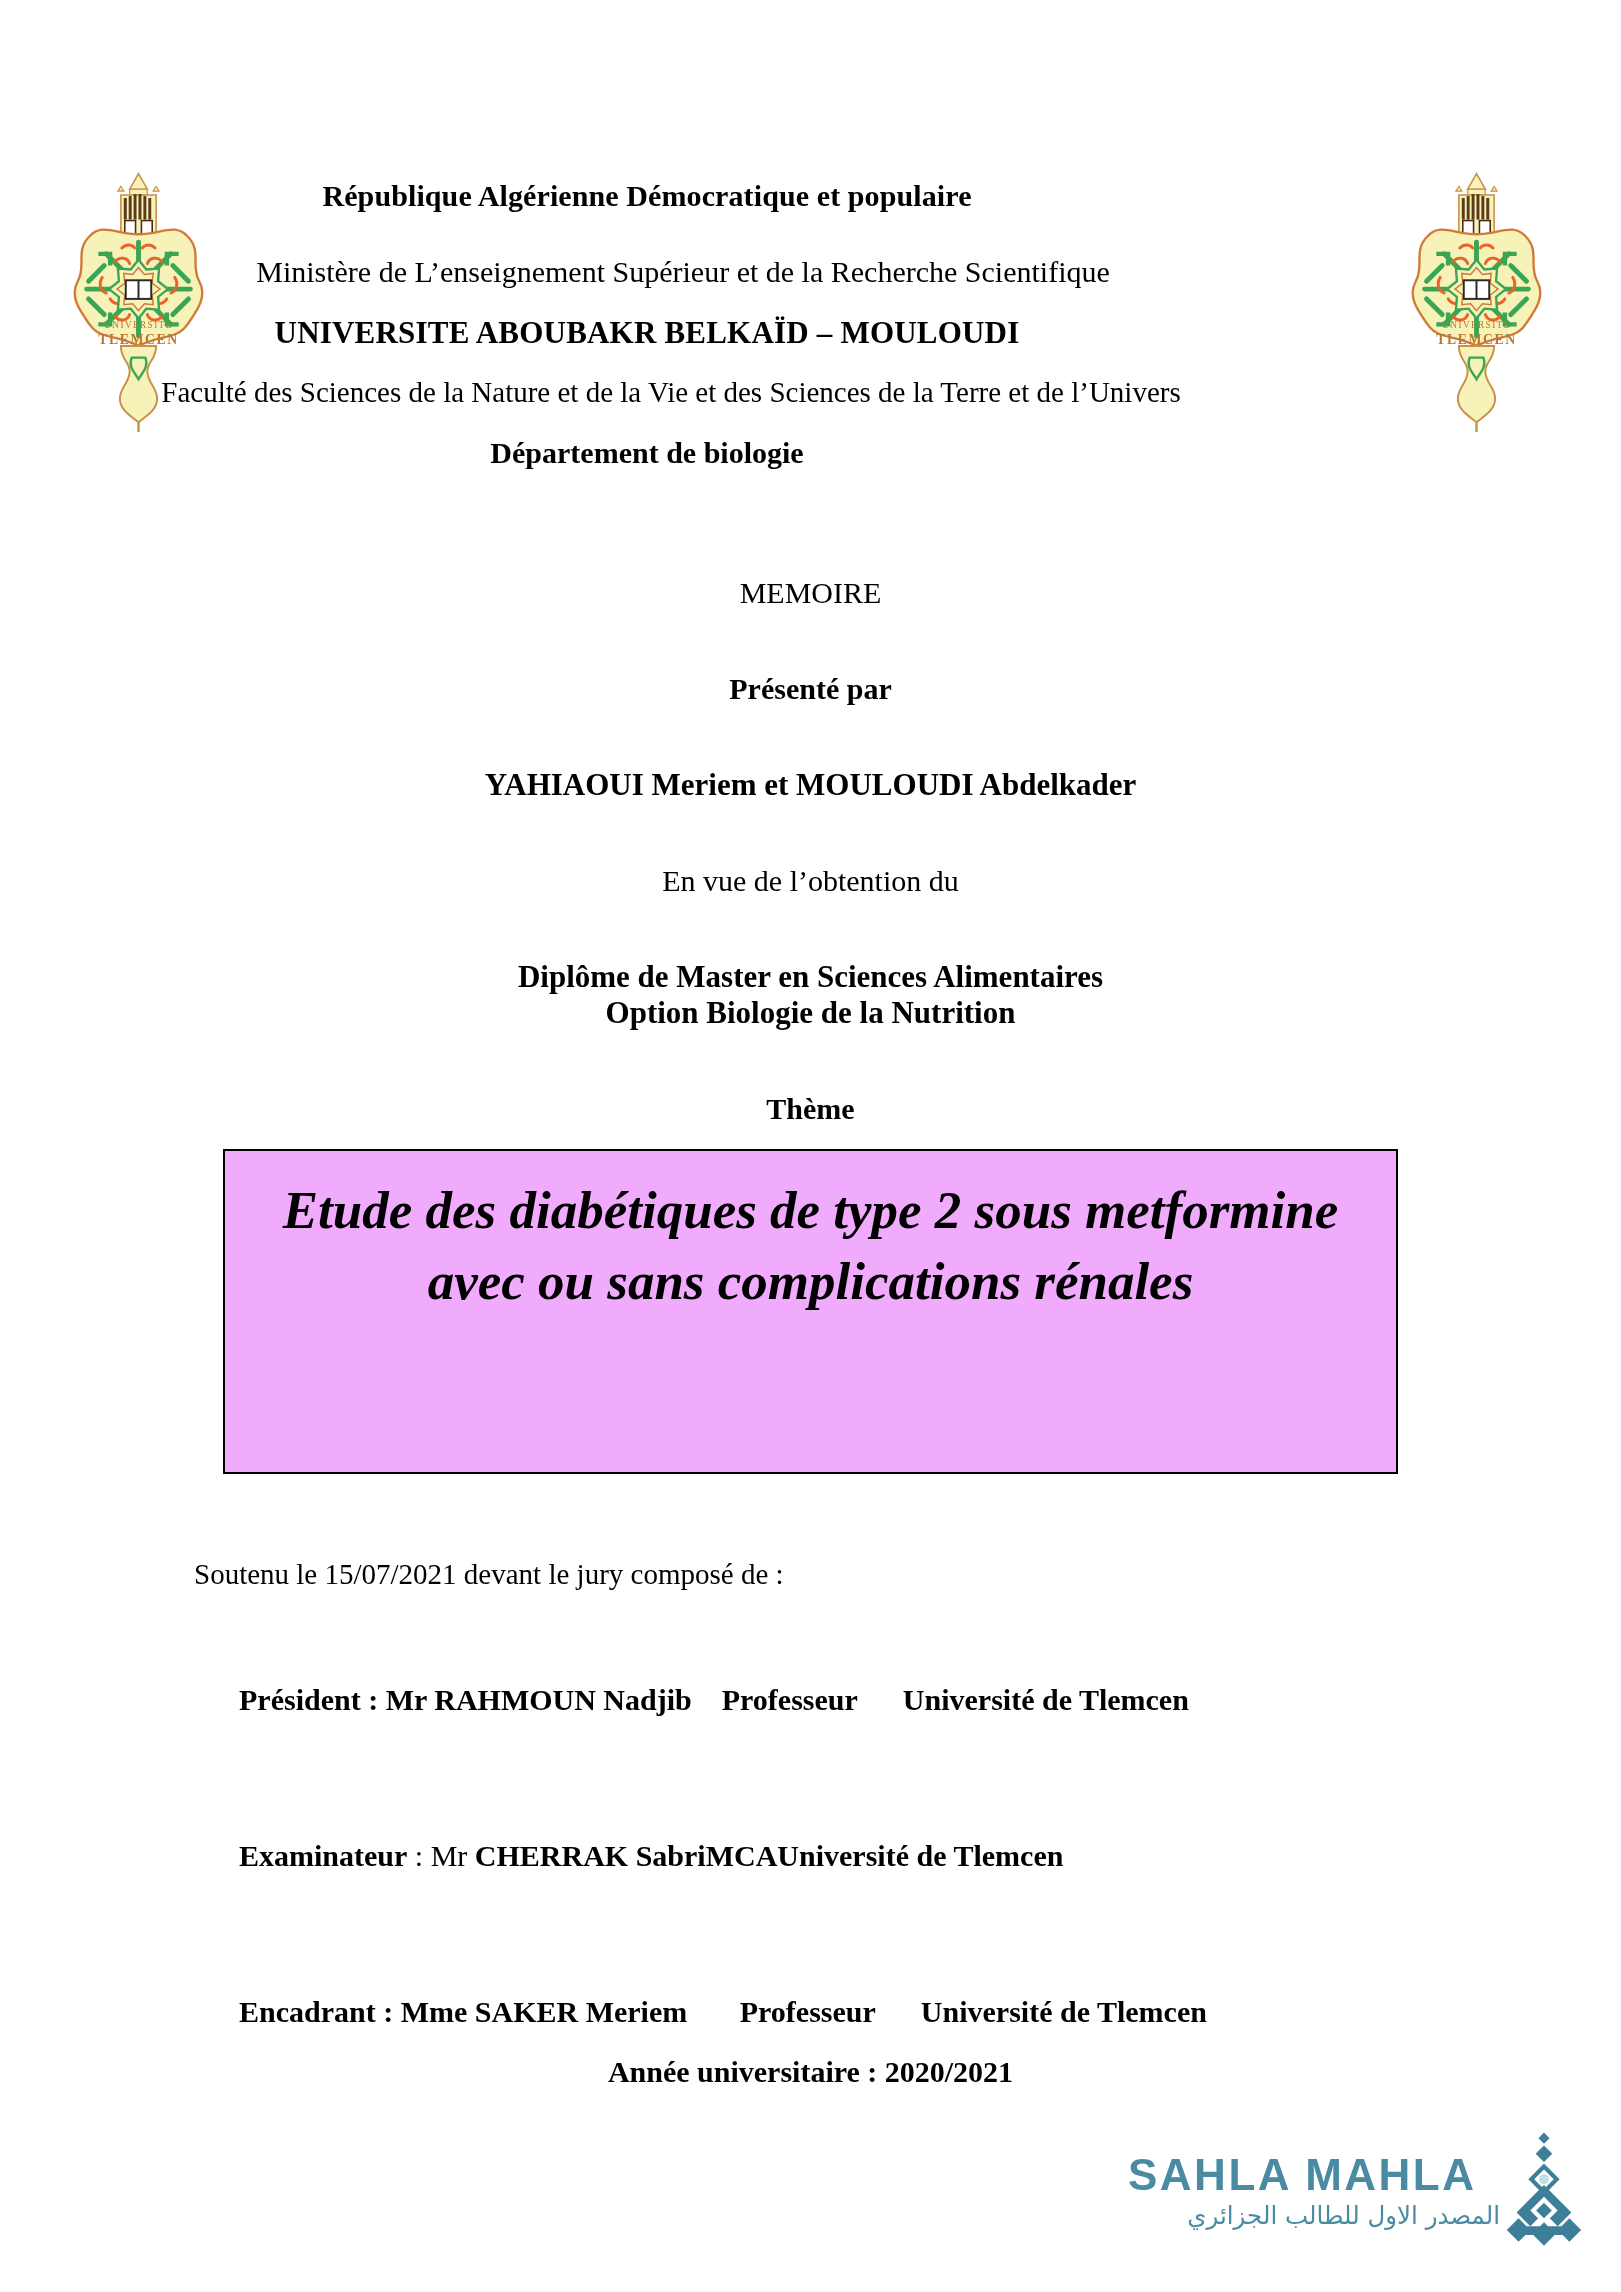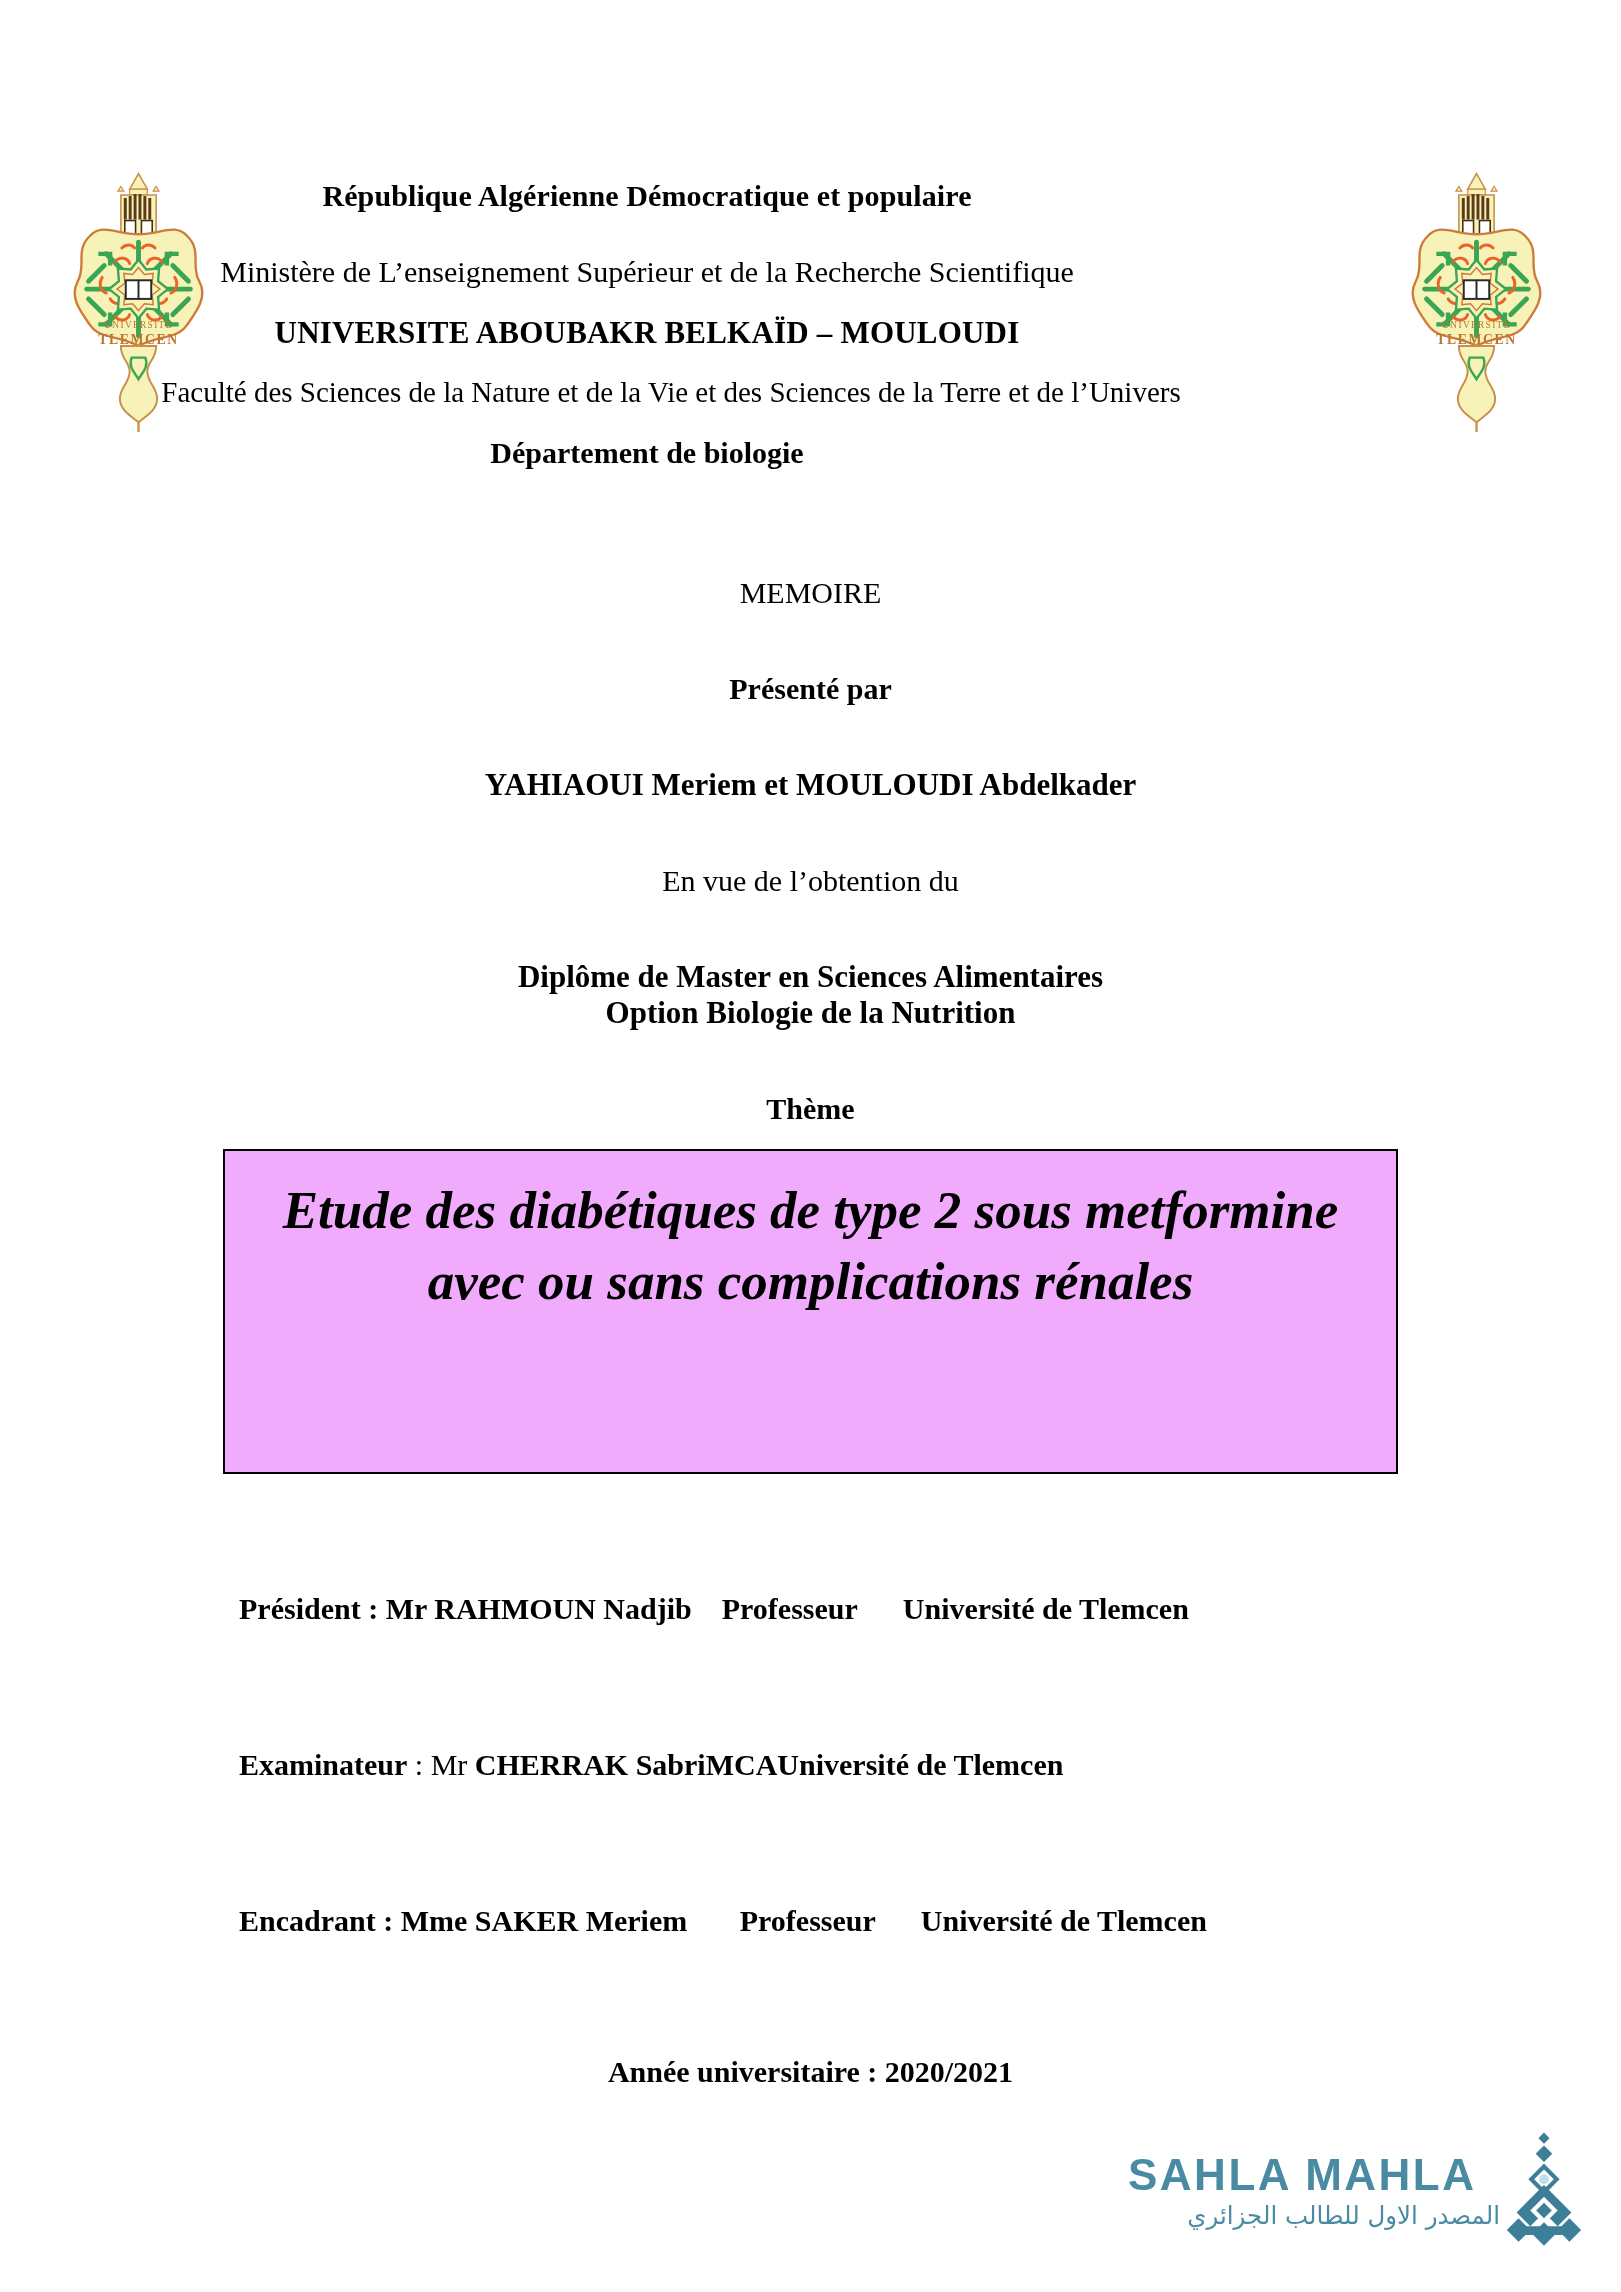--- a/index.html
+++ b/index.html
@@ -39,20 +39,21 @@
   .l-republic {
     font-weight: bold;
     font-size: 30px;
     letter-spacing: 0.1px;
     margin-bottom: 46px;
   }
   .l-ministry {
     font-weight: normal;
     font-size: 30px;
     margin-bottom: 30px;
+    padding-left: 36px;
   }
   .l-university {
     font-weight: bold;
     font-size: 31px;
     letter-spacing: 0.2px;
     margin-bottom: 30px;
   }
   .l-faculty {
     font-weight: normal;
     font-size: 29px;
@@ -404,20 +405,21 @@
     <div class="m-diplome">Diplôme de Master en Sciences Alimentaires</div>
     <div class="m-option">Option Biologie de la Nutrition</div>
     <div class="m-theme">Thème</div>
   </div>
 
   <div class="title-box">
     <div class="title-text">Etude des diabétiques de type 2 sous metformine avec ou sans complications rénales</div>
   </div>
 
   <div class="jury-block">
+    <div class="j-soutenu">Soutenu le 15/07/2021 devant le jury composé de :</div>
 
     <div class="j-row">
       <span class="j-bold">Président : Mr RAHMOUN Nadjib</span><span>    </span><span class="j-bold">Professeur</span><span>      </span><span class="j-bold">Université de Tlemcen</span>
     </div>
 
     <div class="j-row">
       <span class="j-bold">Examinateur</span><span class="j-reg"> : Mr </span><span class="j-bold">CHERRAK SabriMCA</span><span class="j-bold">Université de Tlemcen</span>
     </div>
 
     <div class="j-row">

